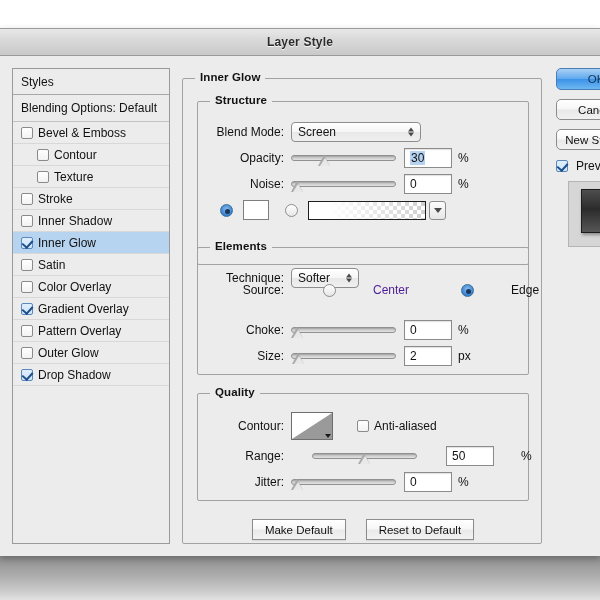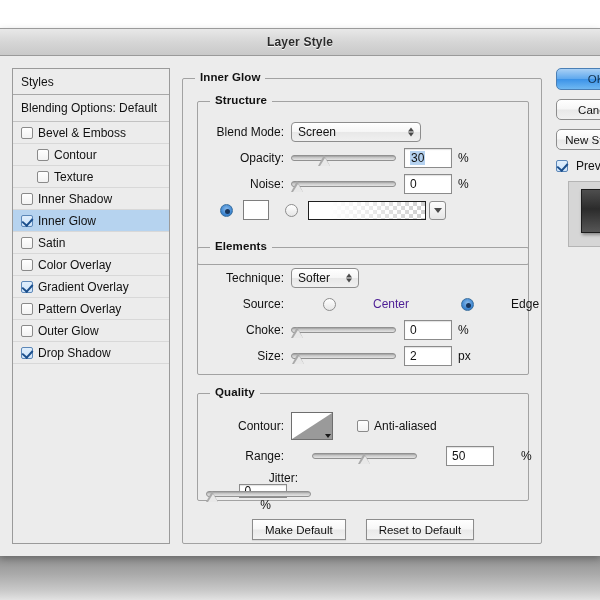--- a/index.html
+++ b/index.html
@@ -318,20 +318,24 @@
       <div class="style-row indent">
         <span class="cb"></span>
         <span class="style-label">Contour</span>
       </div>
       <div class="style-row indent">
         <span class="cb"></span>
         <span class="style-label">Texture</span>
       </div>
       <div class="style-row">
         <span class="cb"></span>
+        <span class="style-label">Stroke</span>
+      </div>
+      <div class="style-row">
+        <span class="cb"></span>
         <span class="style-label">Inner Shadow</span>
       </div>
       <div class="style-row selected">
         <span class="cb blue checked"></span>
         <span class="style-label">Inner Glow</span>
       </div>
       <div class="style-row">
         <span class="cb"></span>
         <span class="style-label">Satin</span>
       </div>
@@ -418,21 +422,21 @@
             <span class="flabel">Technique:</span>
             <div class="popup" style="width:68px;">
               <span>Softer</span>
               <span class="arrows">
                   <i class="up"></i>
                   <i class="dn"></i>
                 </span>
             </div>
           </div>
 
-          <div class="field-row" style="left:8px; top:46px;gap:32px;">
+          <div class="field-row" style="left:8px; top:32px;gap:32px;">
             <span class="flabel">Source:</span>
             <span class="radio"></span>
             <span style="font-size:12px;color:#4c1d95;margin-left:5px;">Center</span>
             <span class="radio on" style="margin-left:20px;"></span>
             <span style="font-size:12px;color:#111;margin-left:5px;">Edge</span>
           </div>
 
           <div class="field-row" style="left:8px; top:72px;">
             <span class="flabel">Choke:</span>
             <div class="slider">
@@ -478,21 +482,21 @@
             <div class="slider">
               <div class="track"></div>
               <div class="knob" style="left:46px;"></div>
             </div>
             <div class="numinput">
               <span class="val">50</span>
             </div>
             <span class="unit">%</span>
           </div>
 
-          <div class="field-row" style="left:8px; top:78px;flex-direction:column;">
+          <div class="field-row" style="left:8px; top:78px;">
             <span class="flabel">Jitter:</span>
             <div class="slider">
               <div class="track"></div>
               <div class="knob" style="left:0px;"></div>
             </div>
             <div class="numinput">
               <span class="val">0</span>
             </div>
             <span class="unit">%</span>
           </div>

